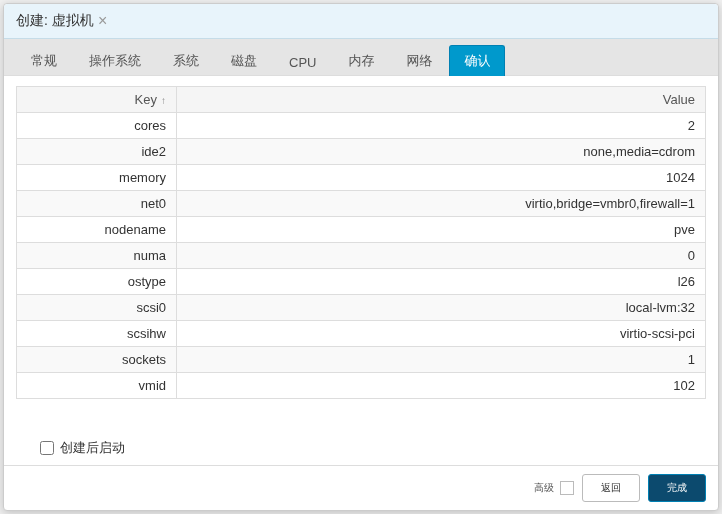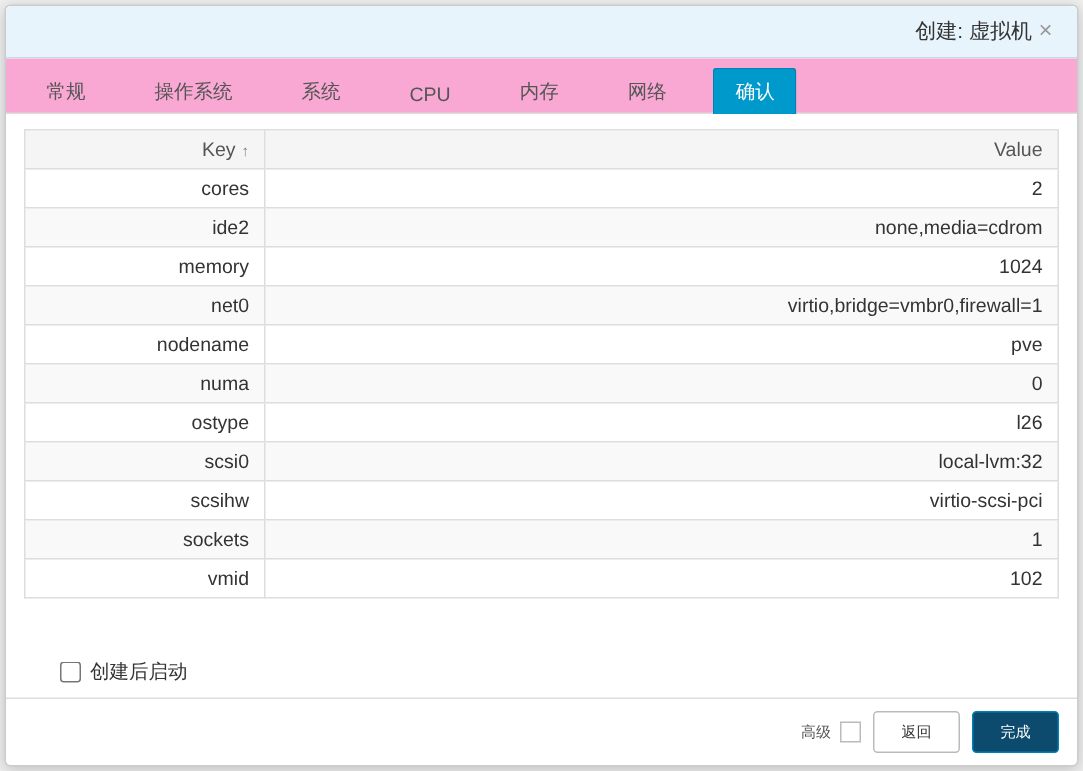--- a/index.html
+++ b/index.html
@@ -23,21 +23,21 @@
       display: flex;
       flex-direction: column;
       box-shadow: 0 2px 10px rgba(0,0,0,0.2);
     }
     .dialog-header {
       background: #e8f4fb;
       border-bottom: 1px solid #c5dce8;
       padding: 8px 12px;
       display: flex;
       align-items: center;
-      justify-content: flex-end;
+      justify-content: flex-start;
       border-radius: 4px 4px 0 0;
     }
     .dialog-title {
       font-size: 14px;
       color: #333;
       font-weight: normal;
     }
     .close-btn {
       width: 18px;
       height: 18px;
@@ -45,26 +45,26 @@
       background: none;
       cursor: pointer;
       color: #999;
       font-size: 16px;
       display: flex;
       align-items: center;
       justify-content: center;
       line-height: 1;
     }
     .tabs {
-      background: #f9a8d4;
+      background: #e5e5e5;
       border-bottom: 1px solid #ddd;
       padding: 6px 12px 0;
       display: flex;
       align-items: flex-end;
-      gap: 16px;
+      gap: 2px;
     }
     .tab {
       padding: 6px 14px;
       border: 1px solid transparent;
       border-bottom: none;
       border-radius: 3px 3px 0 0;
       cursor: pointer;
       font-size: 13px;
       color: #555;
       background: transparent;
@@ -177,20 +177,21 @@
 
   <div class="dialog-header">
     <span class="dialog-title">创建: 虚拟机</span>
     <button class="close-btn">×</button>
   </div>
 
   <div class="tabs">
     <div class="tab">常规</div>
     <div class="tab">操作系统</div>
     <div class="tab">系统</div>
+    <div class="tab">磁盘</div>
     <div class="tab">CPU</div>
     <div class="tab">内存</div>
     <div class="tab">网络</div>
     <div class="tab active">确认</div>
   </div>
 
   <div class="dialog-body">
     <table class="config-table">
       <thead>
         <tr>

